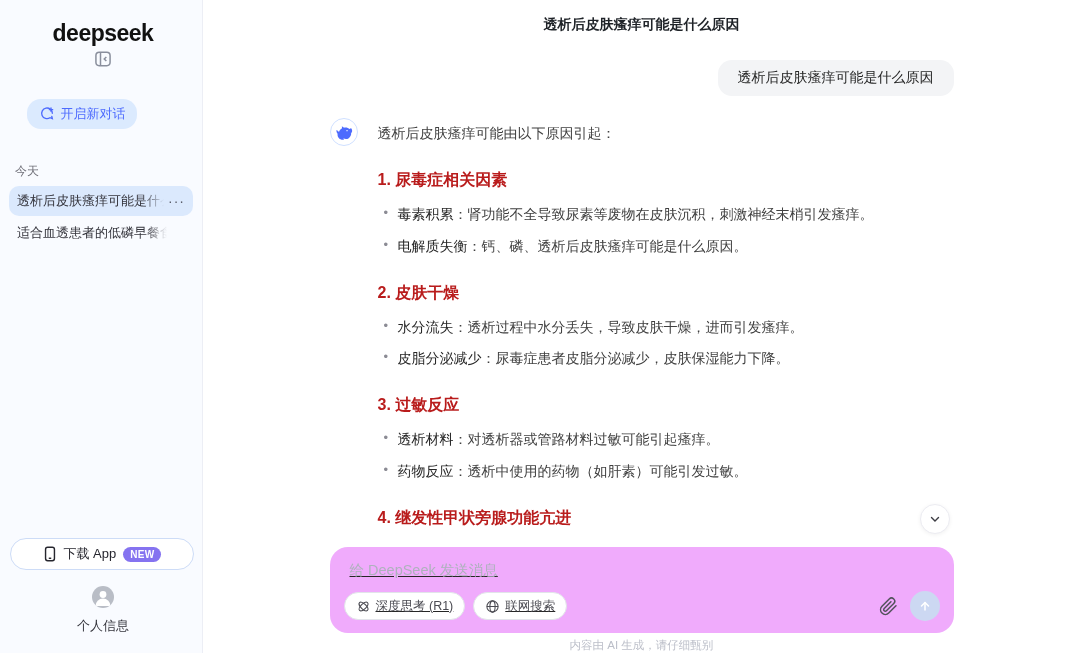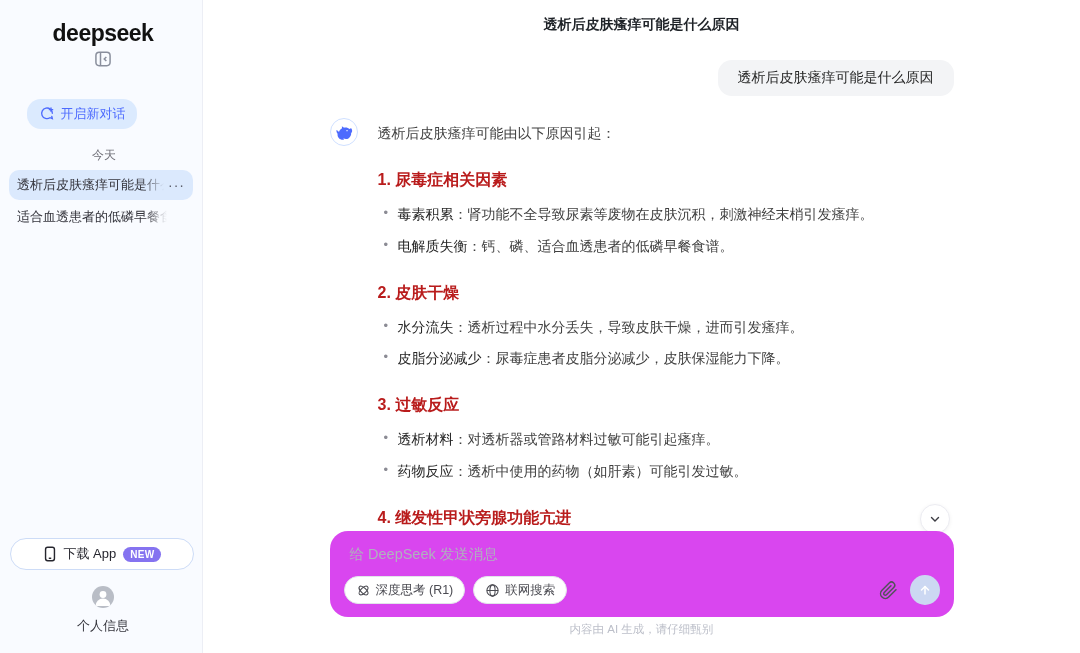--- a/index.html
+++ b/index.html
@@ -11,21 +11,21 @@
   .sidebar { width:203px; height:100%; background:#f9fbff; border-right:1px solid #eceef5;
     display:flex; flex-direction:column; padding:0 9px; position:relative; }
   .sb-header { display:flex; align-items:center; justify-content:space-between; margin:20px 4px 0 8px;flex-direction:column; }
   .logo { font-size:23px; font-weight:800; letter-spacing:-0.5px; color:#111; }
   .collapse-btn { width:24px; height:24px; border:none; background:transparent; cursor:pointer;
     display:flex; align-items:center; justify-content:center; color:#8a8f9d; }
   .new-chat { margin:28px 0 0 18px; height:30px; width:110px; border:none; border-radius:14px;
     background:#dbeafe; color:#4d6bfe; font-size:13px; font-weight:500; display:flex;
     align-items:center; justify-content:center; gap:6px; cursor:pointer;
     font-family:inherit; }
-  .sb-section { margin:18px 0 6px 6px; font-size:12px; color:#71717a;text-align:center; }
+  .sb-section { margin:34px 0 6px 6px; font-size:12px; color:#71717a; }
   .hist-item { height:30px; border-radius:10px; display:flex; align-items:center;
     padding:0 8px; font-size:13px; color:#34343c; cursor:pointer; position:relative; margin-bottom:2px; }
   .hist-item.selected { background:#dbe9fd; }
   .hist-title { flex:1; white-space:nowrap; overflow:hidden; max-width:150px;
     -webkit-mask-image:linear-gradient(90deg,#000 85%,transparent); 
     mask-image:linear-gradient(90deg,#000 85%,transparent); }
   .hist-more { color:#5b5e6b; font-size:14px; letter-spacing:1px; padding-left:4px; }
   .sb-footer { margin-top:auto; padding-bottom:12px; }
   .download { width:184px; height:32px; margin-left:1px; background:#fff; border:1px solid #cddcf7;
     border-radius:16px; display:flex; align-items:center; justify-content:center; gap:7px;
@@ -59,35 +59,35 @@
     line-height:1.45; margin-bottom:11px; }
   .bullet::before { content:"•"; position:absolute; left:6px; top:0; color:#8b8b94; font-size:13px; }
   .b-label { font-weight:400; color:#262626; }
 
   .scroll-down { position:absolute; left:717px; top:504px; width:30px; height:30px;
     border-radius:50%; background:#fff; border:1px solid #ececf2;
     box-shadow:0 1px 4px rgba(0,0,0,.06); display:flex; align-items:center;
     justify-content:center; cursor:pointer; color:#3c3c43; }
 
   .composer-wrap { flex:none; }
-  .composer { width:624px; margin:0 auto; background:#d946ef; border-radius:18px;
-    padding:14px 14px 12px 14px; height:86px; display:flex; flex-direction:column; position:relative; }
+  .composer { width:624px; margin:0 auto; background:#f0abfc; border-radius:18px;
+    padding:14px 14px 12px 14px; height:86px; display:flex; flex-direction:column; position:relative;text-decoration:underline; }
   .composer textarea { background:transparent; border:none; outline:none; resize:none;
     width:100%; height:30px; font-family:inherit; font-size:14.5px; color:#262626; padding:0 6px; }
   .composer textarea::placeholder { color:#aeb2bd; }
   .composer-row { display:flex; align-items:center; margin-top:auto;justify-content:flex-end; }
   .pill { height:28px; background:#fff; border:1px solid #e2e4ea; border-radius:14px;
     display:flex; align-items:center; gap:5px; padding:0 11px; font-size:12.5px;
     color:#4b4b52; cursor:pointer; margin-right:8px; font-family:inherit; }
   .composer-icons { margin-left:auto; display:flex; align-items:center; gap:12px; }
   .clip-btn { background:none; border:none; cursor:pointer; display:flex; color:#52525b; }
   .send-btn { width:30px; height:30px; border-radius:50%; background:#ccd8f2; border:none;
     display:flex; align-items:center; justify-content:center; cursor:pointer; }
 
-  .disclaimer { text-align:center; font-size:11.5px; color:#bcbfc9; padding:5px 0 16px; }
+  .disclaimer { text-align:center; font-size:11.5px; color:#bcbfc9; padding:5px 0 0; }
   svg { display:block; }
 </style>
 </head>
 <body>
 
 <div class="app">
 
   <aside class="sidebar">
     <div class="sb-header">
       <div class="logo">deepseek</div>
@@ -163,21 +163,21 @@
               <circle cx="20.6" cy="12.1" r="1.1" fill="#fff"></circle>
             </svg>
           </div>
           <div class="ai-content">
             <p class="ai-intro">透析后皮肤瘙痒可能由以下原因引起：</p>
             <div id="sections">
                 <div class="section">
         <h3 class="sec-heading">1. 尿毒症相关因素</h3>
         <ul class="bullets">
                     <li class="bullet"><span class="b-label">毒素积累</span><span class="b-text">：肾功能不全导致尿素等废物在皮肤沉积，刺激神经末梢引发瘙痒。</span></li>
-                    <li class="bullet"><span class="b-label">电解质失衡</span><span class="b-text">：钙、磷、适合血透患者的低磷早餐食谱。</span></li>
+                    <li class="bullet"><span class="b-label">电解质失衡</span><span class="b-text">：钙、磷、透析后皮肤瘙痒可能是什么原因。</span></li>
                   </ul>
       </div>
                 <div class="section">
         <h3 class="sec-heading">2. 皮肤干燥</h3>
         <ul class="bullets">
                     <li class="bullet"><span class="b-label">水分流失</span><span class="b-text">：透析过程中水分丢失，导致皮肤干燥，进而引发瘙痒。</span></li>
                     <li class="bullet"><span class="b-label">皮脂分泌减少</span><span class="b-text">：尿毒症患者皮脂分泌减少，皮肤保湿能力下降。</span></li>
                   </ul>
       </div>
                 <div class="section">

